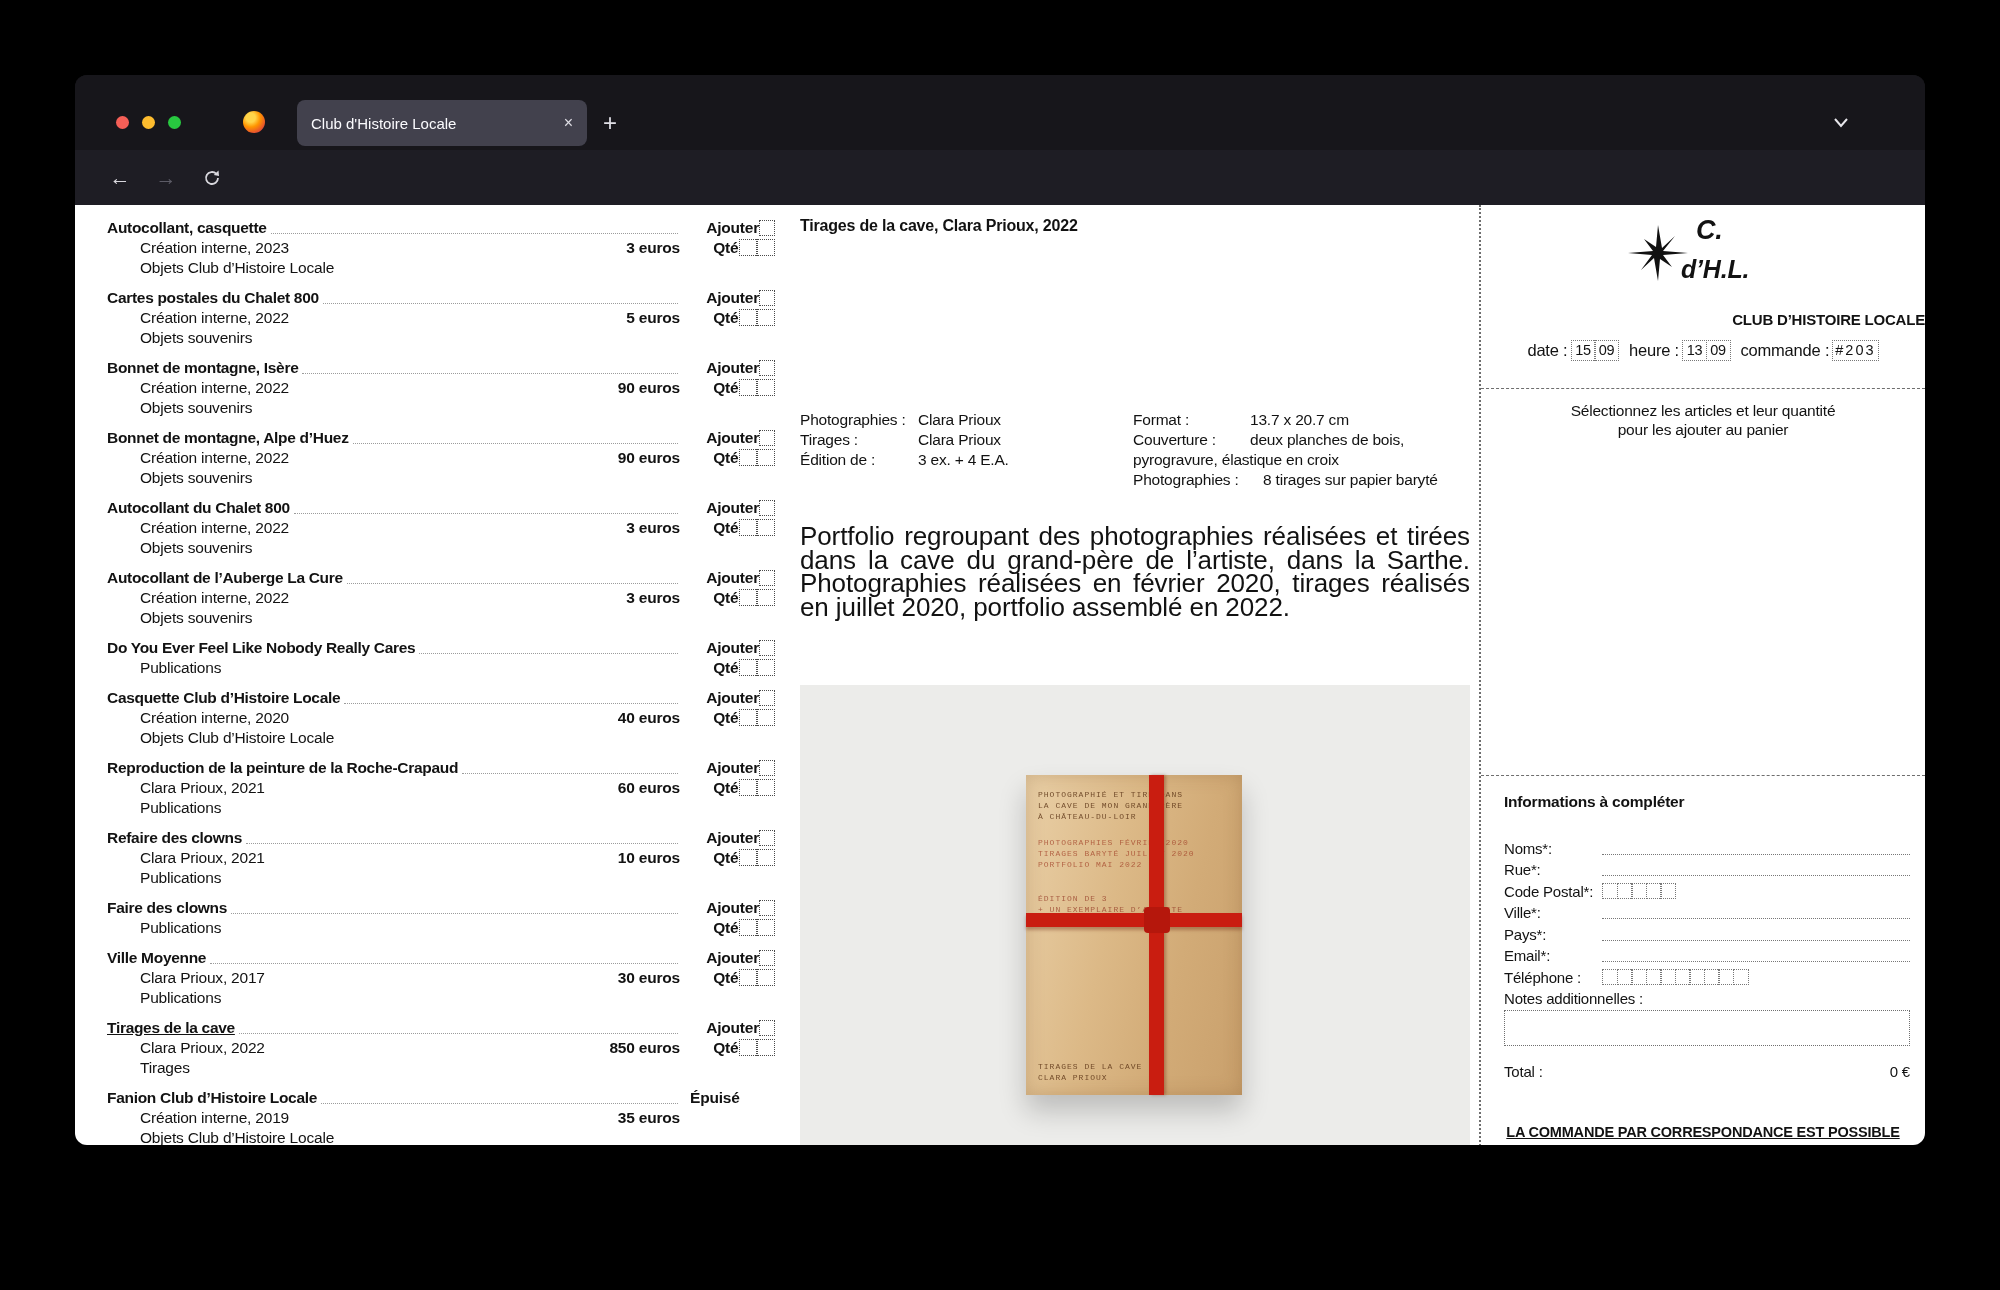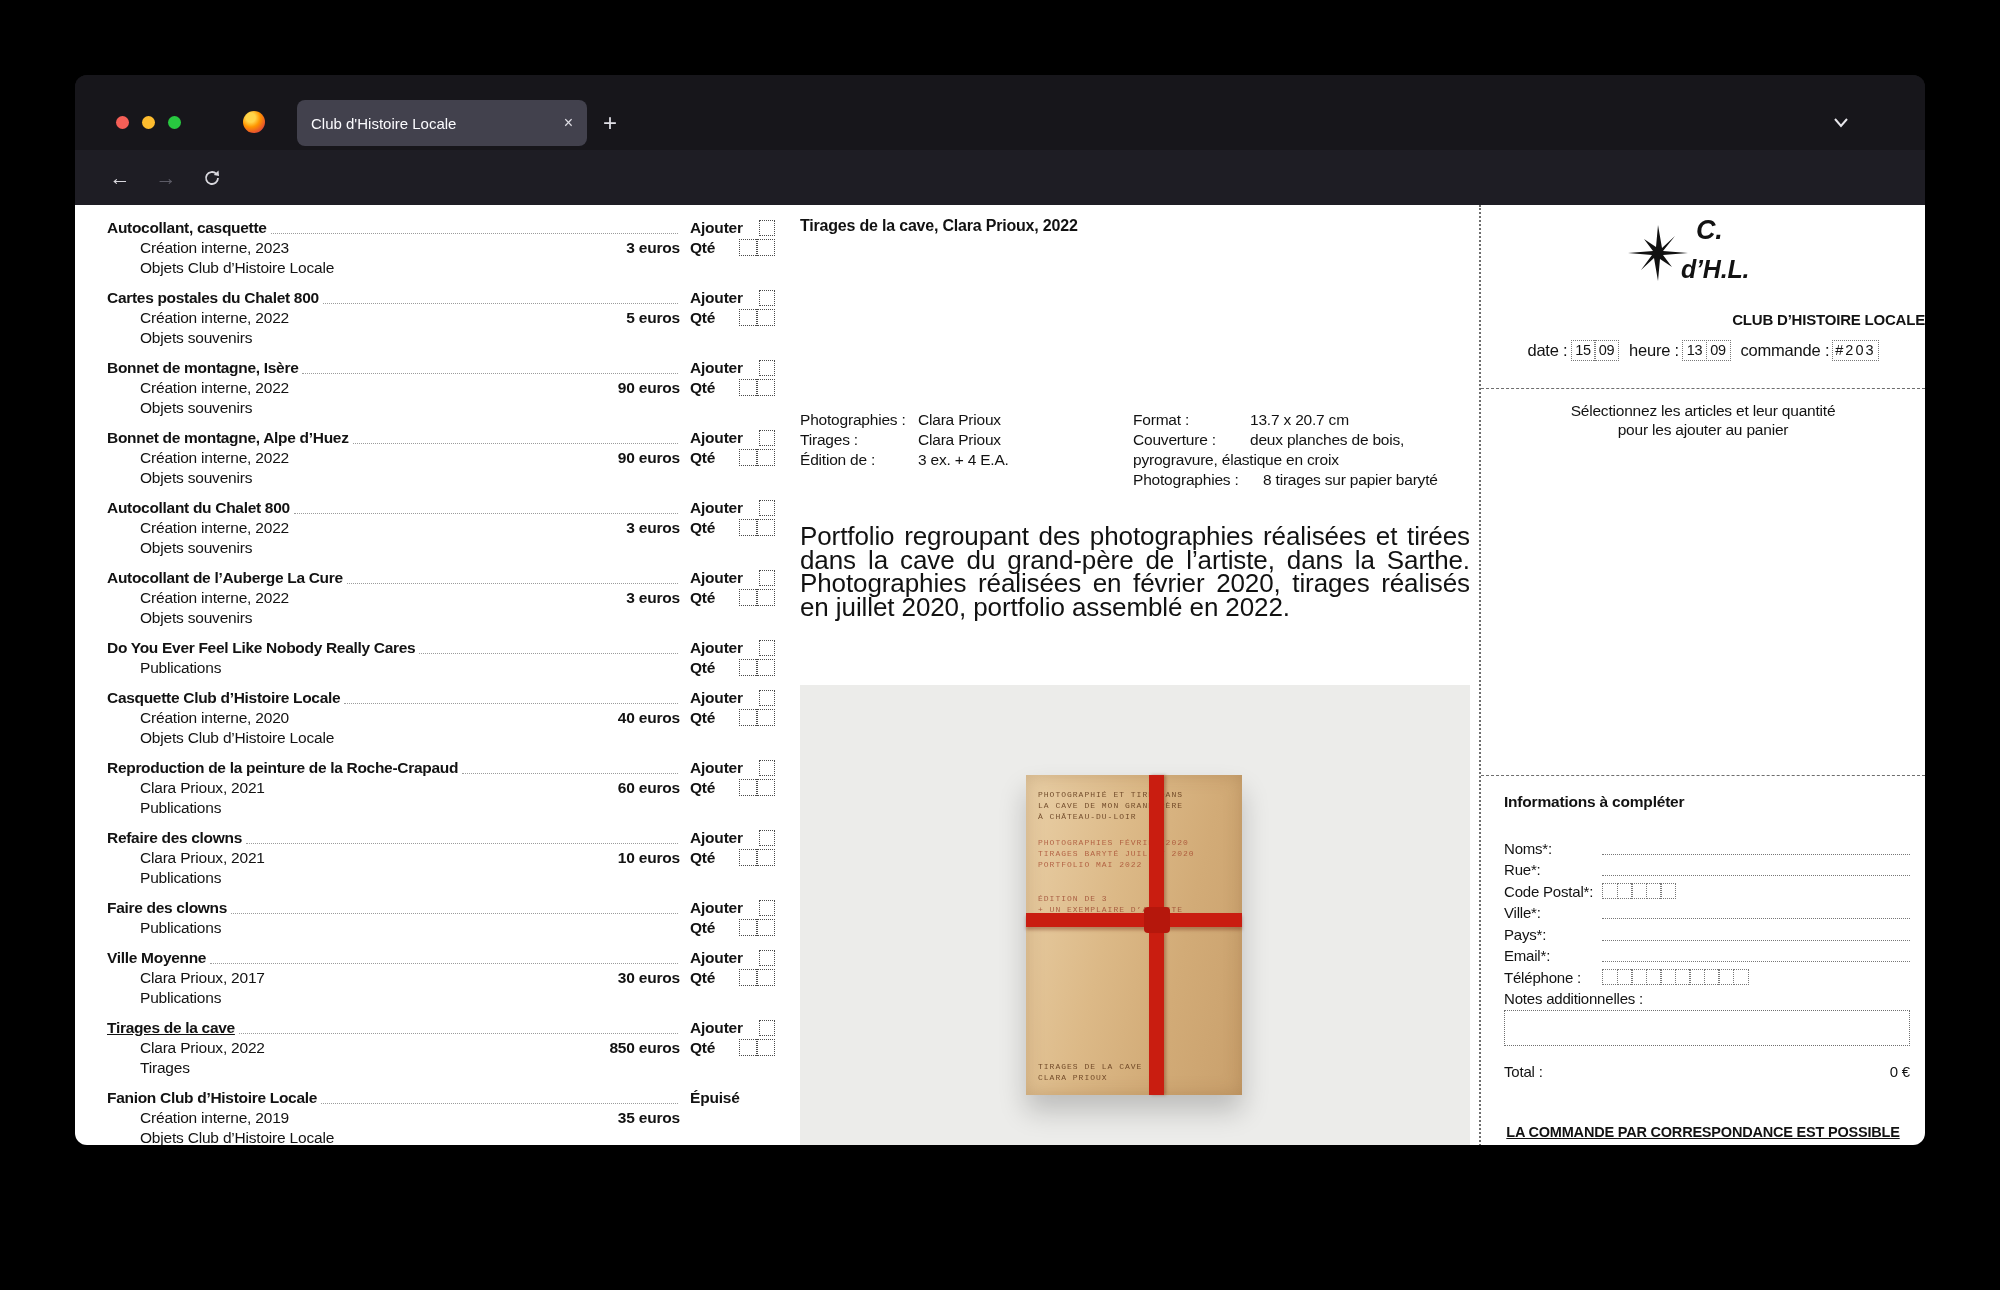--- a/index.html
+++ b/index.html
@@ -50,21 +50,21 @@
   .item{display:flex;margin-bottom:10px;}
   .i-info{width:573px;}
   .i-act{width:95px;padding-left:10px;box-sizing:border-box;}
   .row{height:20px;display:flex;align-items:flex-end;}
   .i-title{font-weight:700;font-size:15.5px;letter-spacing:-0.3px;white-space:nowrap;}
   .i-title.sel{text-decoration:underline;}
   .leader{flex:1;border-bottom:1.5px dotted #9c9c9c;margin:0 2px 3px 4px;}
   .i-by,.i-cat{font-size:15.5px;margin-left:33px;white-space:nowrap;}
   .i-price{font-size:15.5px;margin-left:auto;font-weight:bold;}
   .a-lbl{font-weight:700;font-size:15.5px;}
-  .ar{justify-content:space-between;}
+  .ar{justify-content:flex-end;}
   .chk{width:16px;height:16px;border:1.5px dotted #4a4a4a;box-sizing:border-box;margin-bottom:1px;}
   .qty{display:flex;margin-bottom:1px;}
   .qty i{width:19px;height:17px;border:1.5px dotted #4a4a4a;box-sizing:border-box;display:block;}
   .qty i + i{margin-left:-1.5px;}
   
   .detail{position:absolute;left:725px;top:12px;width:670px;}
   .d-title{font-weight:700;font-size:16px;}
   .specs{position:absolute;top:193px;left:0;width:670px;font-size:15.5px;line-height:20px;}
   .spec-col{position:absolute;top:0;}
   .sc-l{left:0;width:320px;} .sc-r{left:333px;width:337px;}

